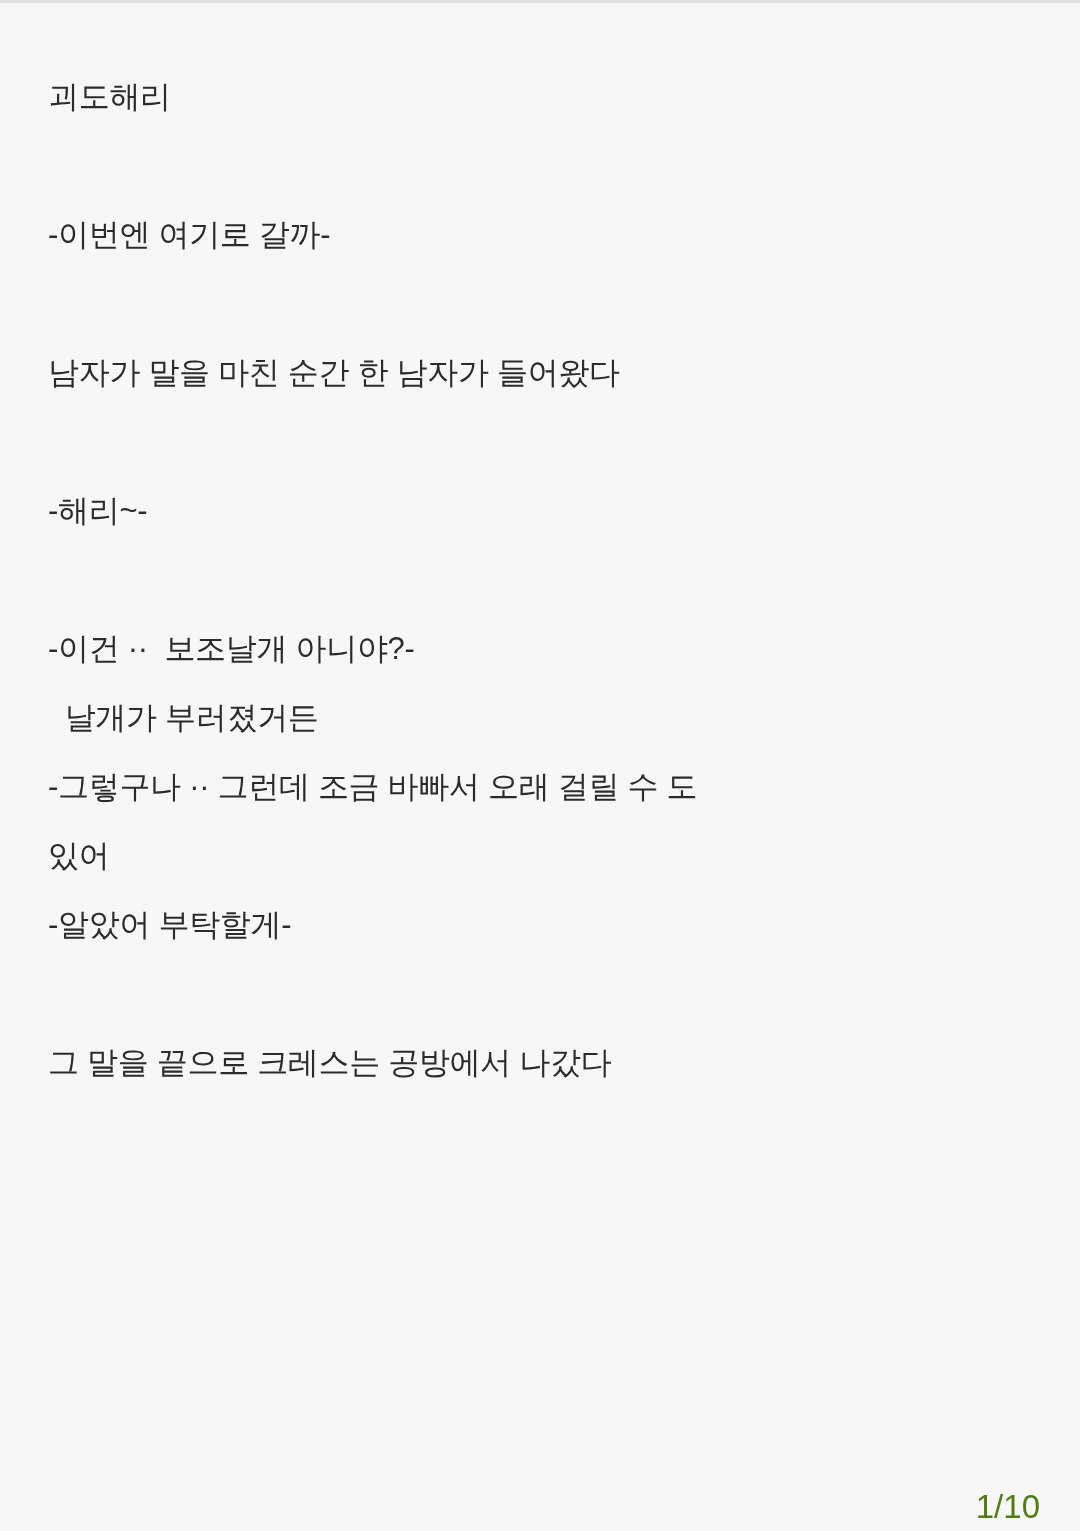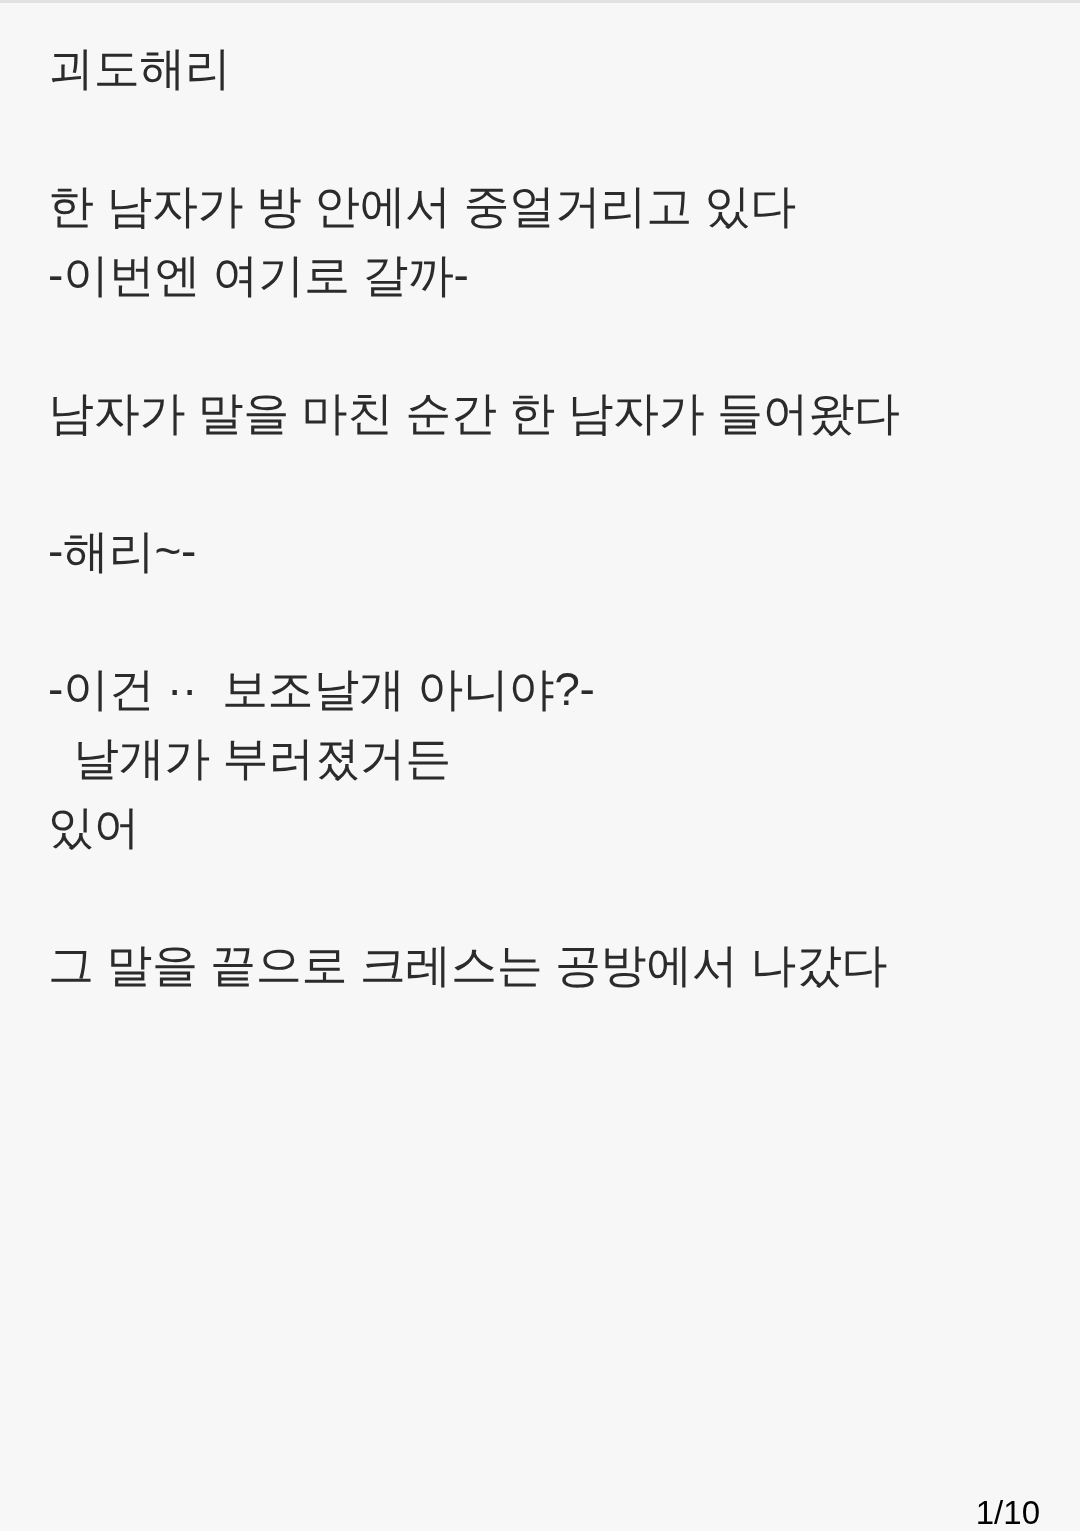--- a/index.html
+++ b/index.html
@@ -20,61 +20,63 @@
     top: 0; left: 0; right: 0;
     height: 3px;
     background: #e2e2e2;
   }
   .reader {
     position: absolute;
     top: 0; left: 0; right: 0; bottom: 0;
   }
   .text-area {
     padding: 34px 30px 0 48px;
-    font-size: 46px;
+    font-size: 31px;
     line-height: 69px;
     letter-spacing: -0.3px;
+    margin-top: 28px;
   }
   .story-title {
     min-height: 69px;
     white-space: pre-wrap;
     font-weight: 500;
   }
   .line {
     min-height: 69px;
     white-space: pre-wrap;
   }
   .page-indicator {
     position: absolute;
     right: 40px;
-    bottom: 2px;
+    bottom: 8px;
     font-size: 33px;
     line-height: 33px;
-    color: #000000;
+    color: #4d7c0f;
   }
 </style>
 </head>
 <body>
 
 <div class="top-edge"></div>
 
 <div class="reader">
   <div class="text-area">
     <div class="story-title">괴도해리</div>
     <div id="text-lines">
         <div class="line"></div>
-        <div class="line">한 남자가 방 안에서 중얼거리고 있다</div>
         <div class="line">-이번엔 여기로 갈까-</div>
         <div class="line"></div>
         <div class="line">남자가 말을 마친 순간 한 남자가 들어왔다</div>
         <div class="line"></div>
         <div class="line">-해리~-</div>
         <div class="line"></div>
         <div class="line">-이건 ··  보조날개 아니야?-</div>
         <div class="line">  날개가 부러졌거든</div>
+        <div class="line">-그렇구나 ·· 그런데 조금 바빠서 오래 걸릴 수 도</div>
         <div class="line">있어</div>
+        <div class="line">-알았어 부탁할게-</div>
         <div class="line"></div>
         <div class="line">그 말을 끝으로 크레스는 공방에서 나갔다</div>
       </div>
   </div>
 
   <div class="page-indicator">1/10</div>
 </div>
 
 </body></html>

